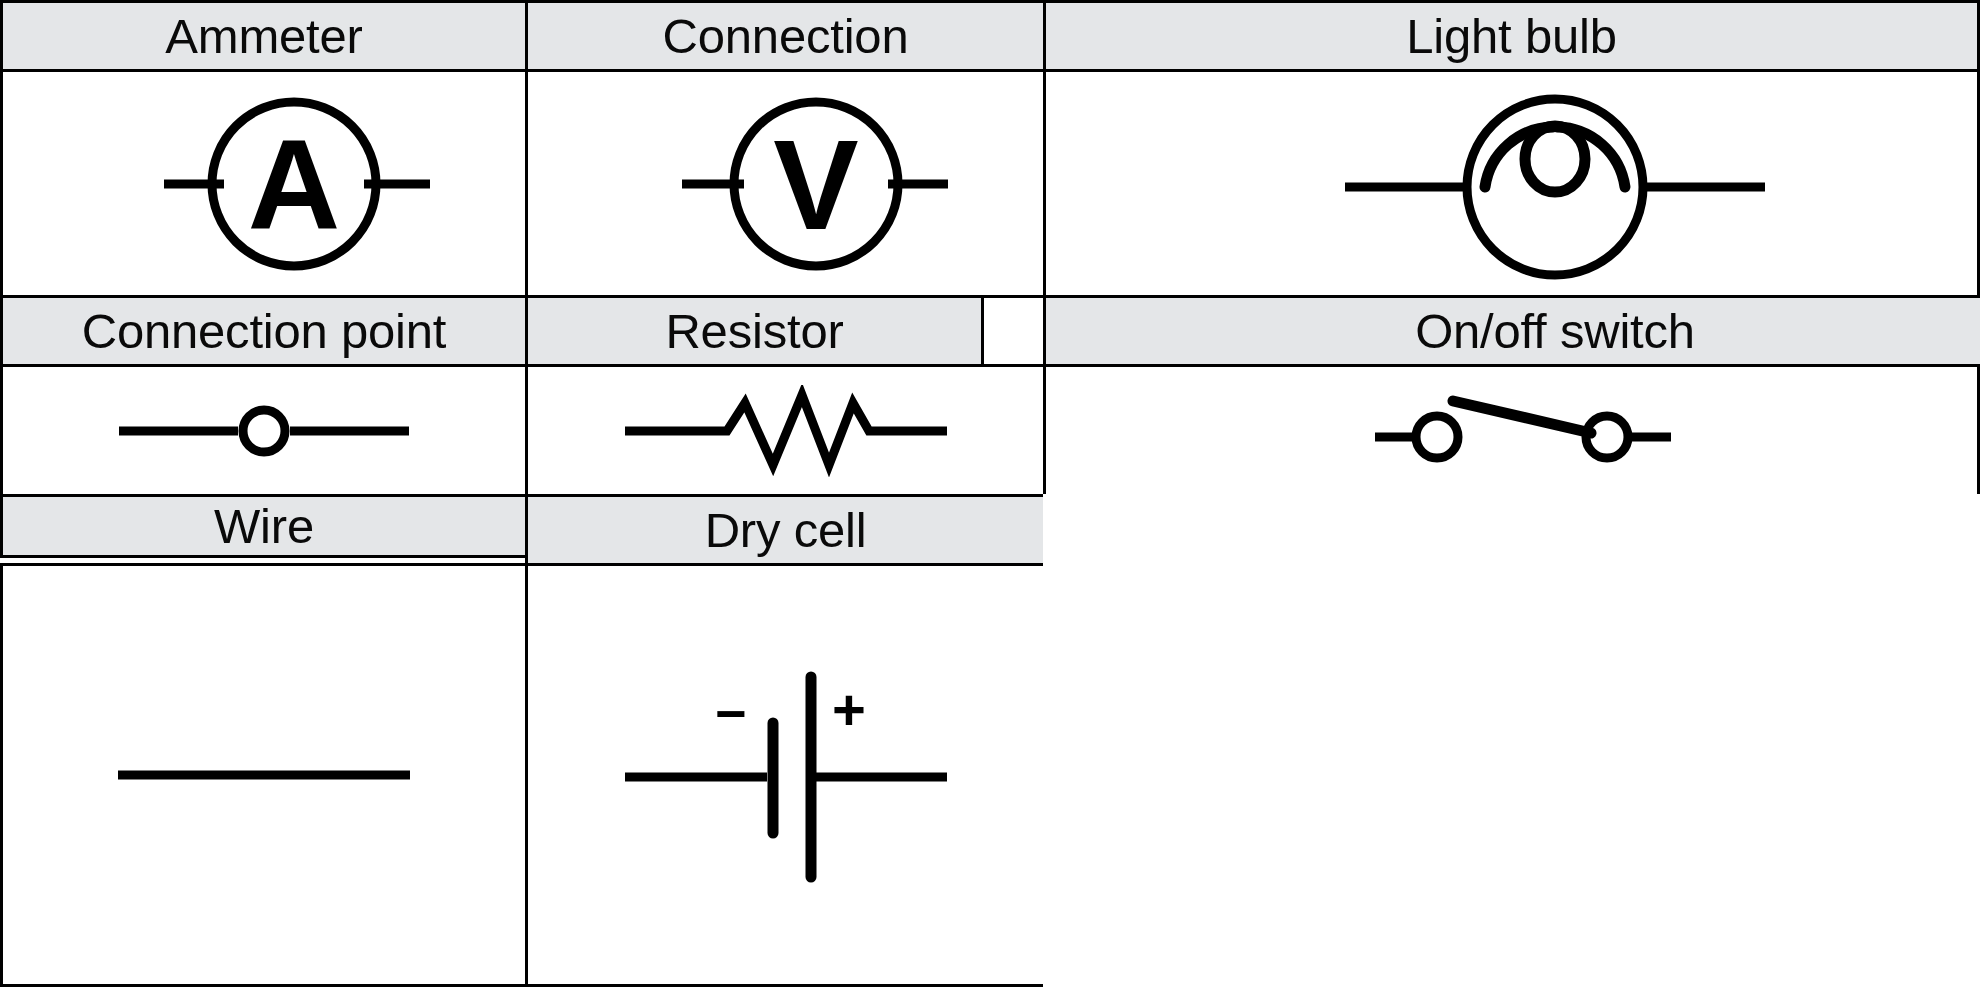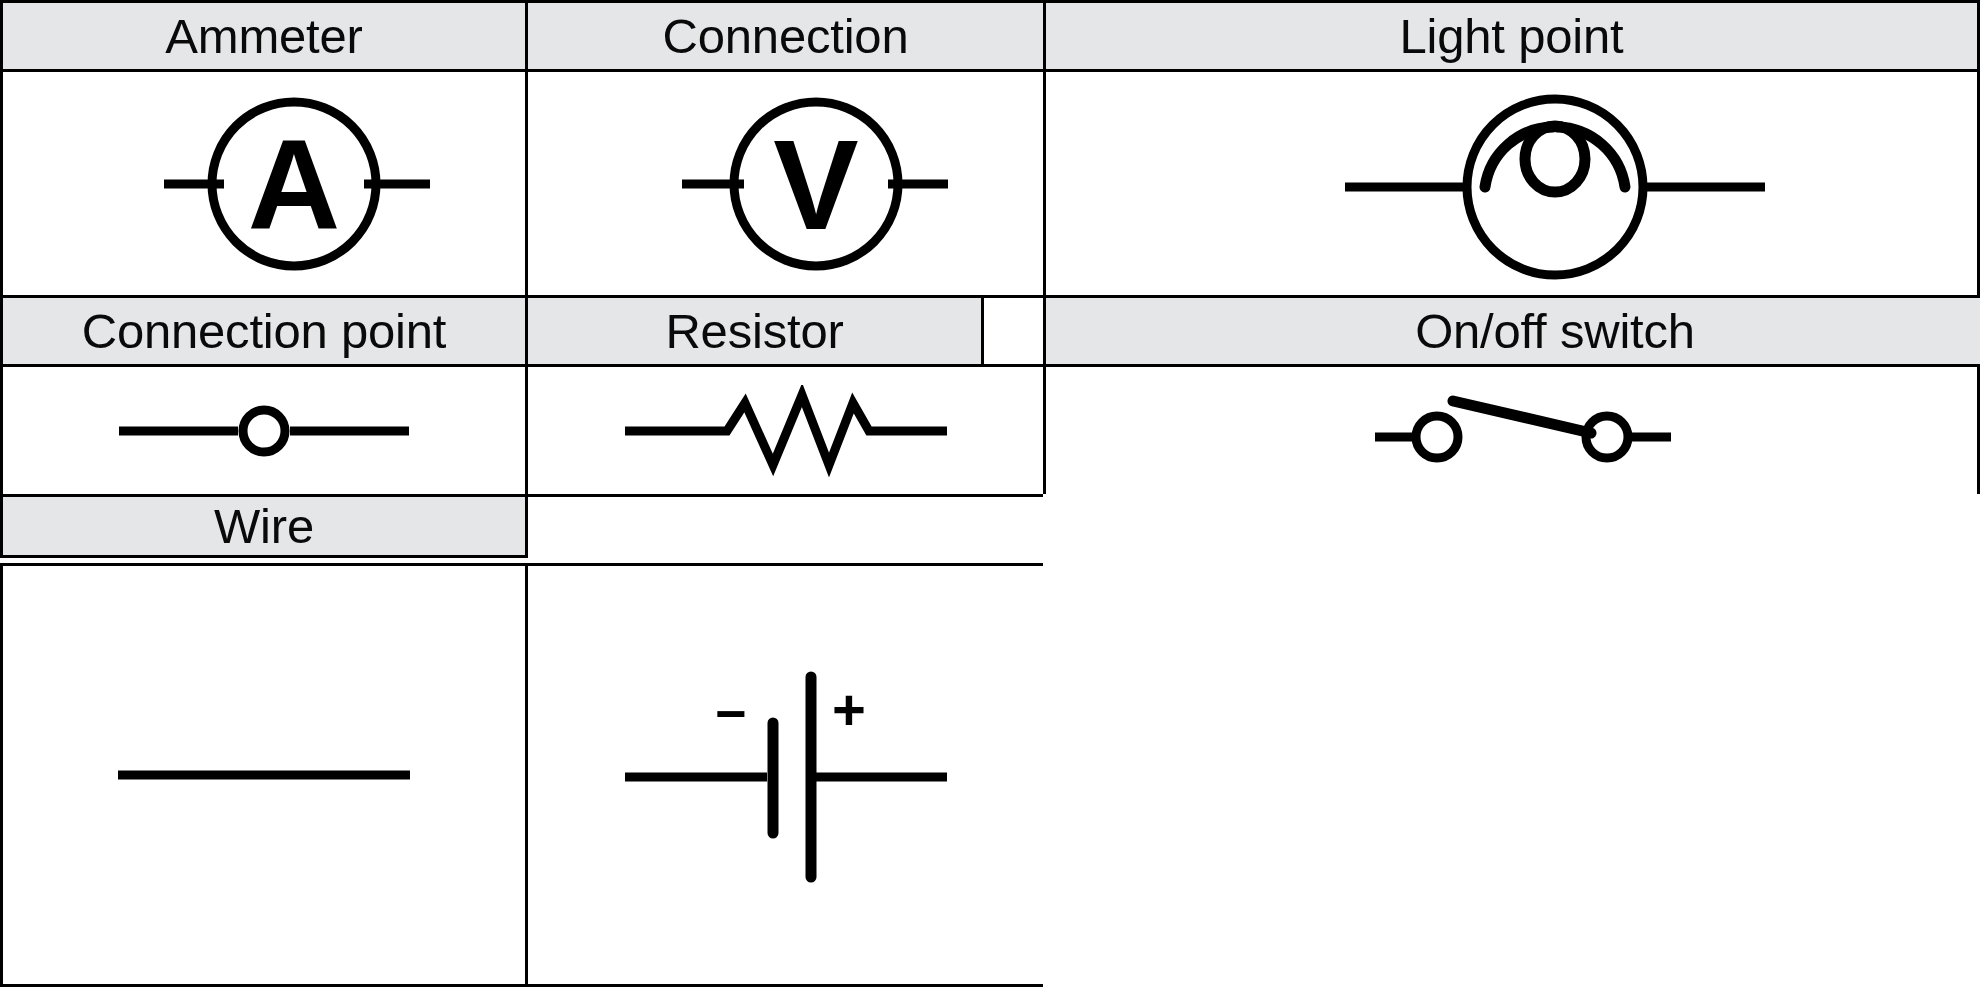--- a/index.html
+++ b/index.html
@@ -84,21 +84,21 @@
 <div id="page">
   <div class="table">
 
     <div class="cell hdr" style="left:0px; top:0px; width:528px; height:72px;">
       <span class="hdr-label">Ammeter</span>
     </div>
     <div class="cell hdr" style="left:525px; top:0px; width:521px; height:72px;">
       <span class="hdr-label">Connection</span>
     </div>
     <div class="cell hdr" style="left:1043px; top:0px; width:937px; height:72px;">
-      <span class="hdr-label">Light point</span>
+      <span class="hdr-label">Light bulb</span>
     </div>
 
     <div class="cell sym" style="left:0px; top:69px; width:528px; height:229px;">
       <svg class="sym-svg" width="460" height="200" viewBox="0 0 460 200">
         <line class="stroke" x1="130" y1="100" x2="190" y2="100"></line>
         <line class="stroke" x1="330" y1="100" x2="396" y2="100"></line>
         <circle class="stroke" cx="260" cy="100" r="82"></circle>
         <text class="glyph" x="260" y="100" font-size="128" text-anchor="middle" dominant-baseline="central">A</text>
       </svg>
     </div>
@@ -157,20 +157,23 @@
         <circle class="stroke" cx="64" cy="52" r="21"></circle>
         <line class="stroke" x1="256" y1="52" x2="298" y2="52"></line>
         <circle class="stroke" cx="234" cy="52" r="21"></circle>
         <line class="stroke-round" x1="80" y1="16" x2="218" y2="48"></line>
       </svg>
     </div>
 
     <div class="cell hdr" style="left:0px; top:494px; width:528px; height:64px;">
       <span class="hdr-label">Wire</span>
     </div>
+    <div class="cell hdr" style="left:525px; top:494px; width:521px; height:72px;">
+      <span class="hdr-label">Dry cell</span>
+    </div>
 
     <div class="cell sym" style="left:0px; top:563px; width:528px; height:424px;">
       <svg class="sym-svg" width="300" height="60" viewBox="0 0 300 60">
         <line class="stroke" x1="4" y1="30" x2="296" y2="30"></line>
       </svg>
     </div>
 
     <div class="cell sym" style="left:525px; top:563px; width:521px; height:424px;">
       <svg class="sym-svg" width="330" height="220" viewBox="0 0 330 220">
 

